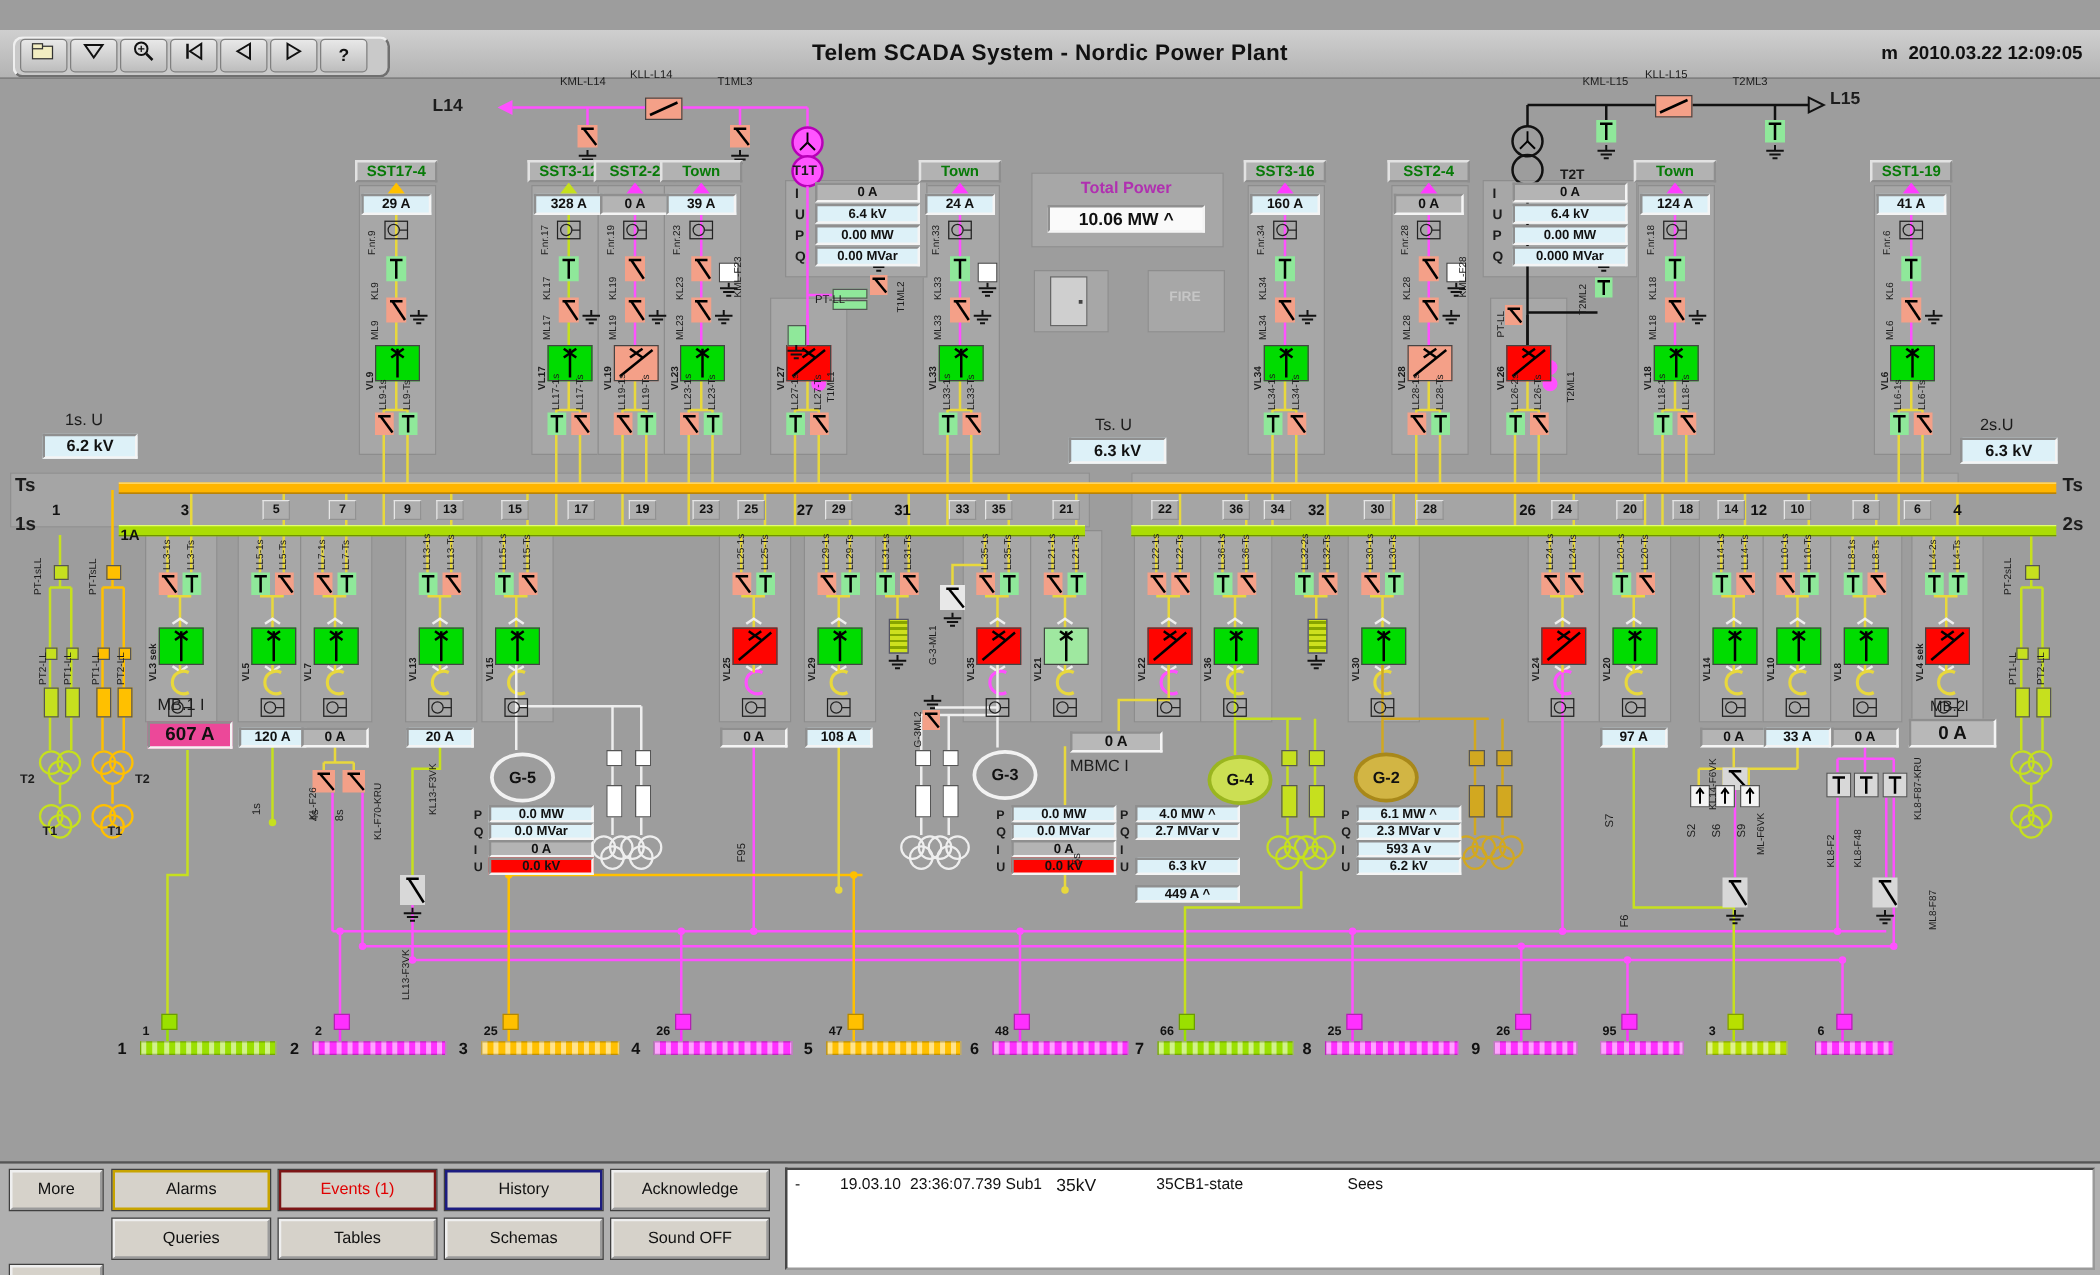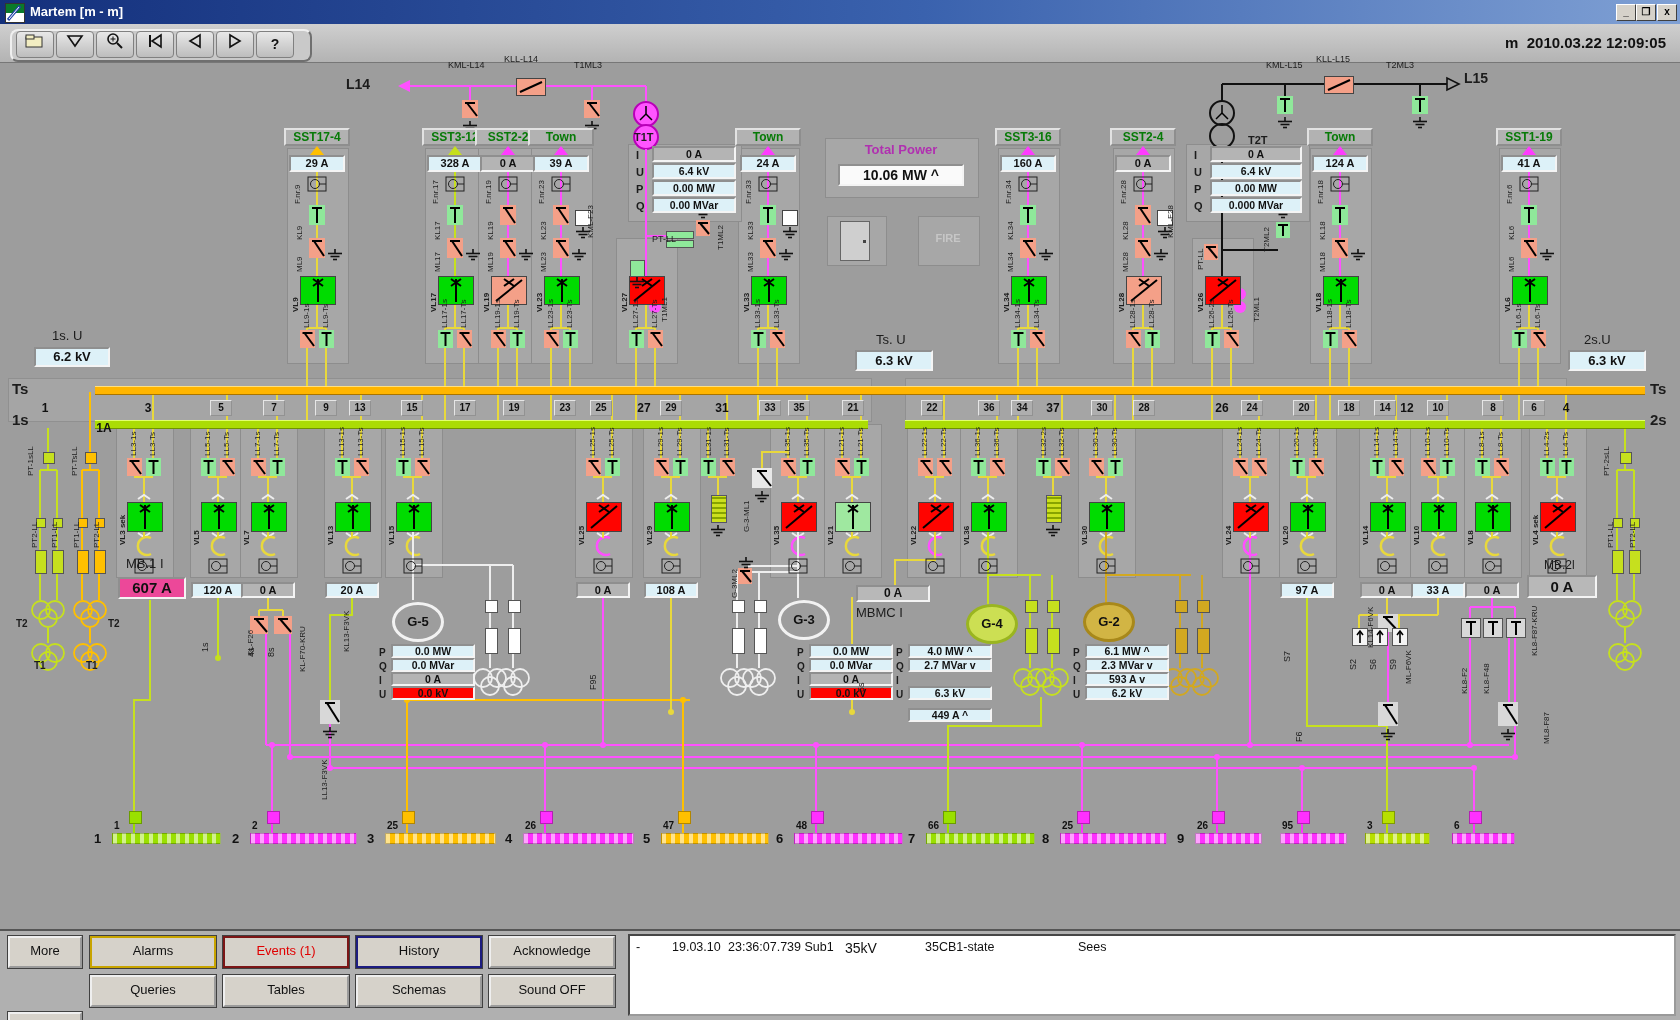--- a/index.html
+++ b/index.html
@@ -32,33 +32,20 @@
   .fbtn{height:28px;background:#d6d2ca;border:2px outset #efefef;outline:1px solid #404040;
         font-size:13px;text-align:center;font-family:"Liberation Sans",sans-serif}
   .loadbar{height:9px;border:1px solid rgba(0,0,0,.25)}
   #wires{left:0;top:0;z-index:2;pointer-events:none}
 </style>
 </head>
 <body>
 
 <div id="stage">
 
-  <div class="a titlebar">
-    <span class="a" style="left:5px;top:3px;width:18px;height:18px;background:#fff;border:1px solid #333">
-      <svg width="18" height="18">
-          <rect x="0" y="0" width="18" height="9" fill="#0a7a2a"></rect>
-          <path d="M2 16 L14 2" stroke="#2244aa" stroke-width="3"></path>
-          <path d="M3 15 L13 3" stroke="#fff" stroke-width="1"></path>
-        </svg>
-    </span>
-    <span class="a" style="left:30px;top:0">Martem [m - m]</span>
-    <span class="a wbtn" style="right:44px;top:4px">_</span>
-    <span class="a wbtn" style="right:24px;top:4px">❐</span>
-    <span class="a wbtn" style="right:3px;top:4px">x</span>
-  </div>
 
   <div class="a toolbar"></div>
   <div class="a tbgroup"></div>
   <div class="a tbtn" style="left:16px"><svg width="20" height="16">
         <rect x="1" y="4" width="16" height="10" fill="#f2edc2" stroke="#333"></rect>
         <rect x="1" y="2" width="8" height="4" fill="#f2edc2" stroke="#333"></rect>
       </svg></div>
   <div class="a tbtn" style="left:56px"><svg width="18" height="16">
         <path d="M2 3 L16 3 L9 13 Z" fill="none" stroke="#111" stroke-width="1.6"></path>
       </svg></div>
@@ -72,20 +59,21 @@
         <line x1="4" y1="2" x2="4" y2="14" stroke="#111" stroke-width="2"></line>
         <path d="M15 2 L6 8 L15 14 Z" fill="none" stroke="#111" stroke-width="1.6"></path>
       </svg></div>
   <div class="a tbtn" style="left:176px"><svg width="18" height="16">
         <path d="M14 2 L4 8 L14 14 Z" fill="none" stroke="#111" stroke-width="1.6"></path>
       </svg></div>
   <div class="a tbtn" style="left:216px"><svg width="18" height="16">
         <path d="M4 2 L14 8 L4 14 Z" fill="none" stroke="#111" stroke-width="1.6"></path>
       </svg></div>
   <div class="a tbtn" style="left:256px">?</div>
+  <div class="a apptitle">Telem SCADA System - Nordic Power Plant</div>
   <div class="a clock">
     <span>m</span>&nbsp;&nbsp;<span>2010.03.22 12:09:05</span>
   </div>
 
   <svg id="wires" class="a" width="1680" height="930">
       <polyline points="317,160 317,276" fill="none" stroke="#e8d83c" stroke-width="2"></polyline>
       <polyline points="317,303 317,328" fill="none" stroke="#e8d83c" stroke-width="2"></polyline>
       <polyline points="307,328 326,328" fill="none" stroke="#e8d83c" stroke-width="2"></polyline>
       <polyline points="307,328 307,420" fill="none" stroke="#e8d83c" stroke-width="2"></polyline>
       <polyline points="326,328 326,388" fill="none" stroke="#e8d83c" stroke-width="2"></polyline>
@@ -599,21 +587,21 @@
     <div class="a chip" style="left: 590px; top: 400px; width: 20px; height: 14px; z-index: 4;">25</div>
     <div class="a plainnum" style="left: 632px; top: 401px; width: 24px; font-size: 12px; z-index: 4;">27</div>
     <div class="a chip" style="left: 660px; top: 400px; width: 20px; height: 14px; z-index: 4;">29</div>
     <div class="a plainnum" style="left: 710px; top: 401px; width: 24px; font-size: 12px; z-index: 4;">31</div>
     <div class="a chip" style="left: 759px; top: 400px; width: 20px; height: 14px; z-index: 4;">33</div>
     <div class="a chip" style="left: 788px; top: 400px; width: 20px; height: 14px; z-index: 4;">35</div>
     <div class="a chip" style="left: 842px; top: 400px; width: 20px; height: 14px; z-index: 4;">21</div>
     <div class="a chip" style="left: 921px; top: 400px; width: 20px; height: 14px; z-index: 4;">22</div>
     <div class="a chip" style="left: 978px; top: 400px; width: 20px; height: 14px; z-index: 4;">36</div>
     <div class="a chip" style="left: 1011px; top: 400px; width: 20px; height: 14px; z-index: 4;">34</div>
-    <div class="a plainnum" style="left: 1041px; top: 401px; width: 24px; font-size: 12px; z-index: 4;">37</div>
+    <div class="a plainnum" style="left: 1041px; top: 401px; width: 24px; font-size: 12px; z-index: 4;">32</div>
     <div class="a chip" style="left: 1091px; top: 400px; width: 20px; height: 14px; z-index: 4;">30</div>
     <div class="a chip" style="left: 1133px; top: 400px; width: 20px; height: 14px; z-index: 4;">28</div>
     <div class="a plainnum" style="left: 1210px; top: 401px; width: 24px; font-size: 12px; z-index: 4;">26</div>
     <div class="a chip" style="left: 1241px; top: 400px; width: 20px; height: 14px; z-index: 4;">24</div>
     <div class="a chip" style="left: 1293px; top: 400px; width: 20px; height: 14px; z-index: 4;">20</div>
     <div class="a chip" style="left: 1338px; top: 400px; width: 20px; height: 14px; z-index: 4;">18</div>
     <div class="a chip" style="left: 1374px; top: 400px; width: 20px; height: 14px; z-index: 4;">14</div>
     <div class="a plainnum" style="left: 1395px; top: 401px; width: 24px; font-size: 12px; z-index: 4;">12</div>
     <div class="a chip" style="left: 1427px; top: 400px; width: 20px; height: 14px; z-index: 4;">10</div>
     <div class="a chip" style="left: 1482px; top: 400px; width: 20px; height: 14px; z-index: 4;">8</div>

